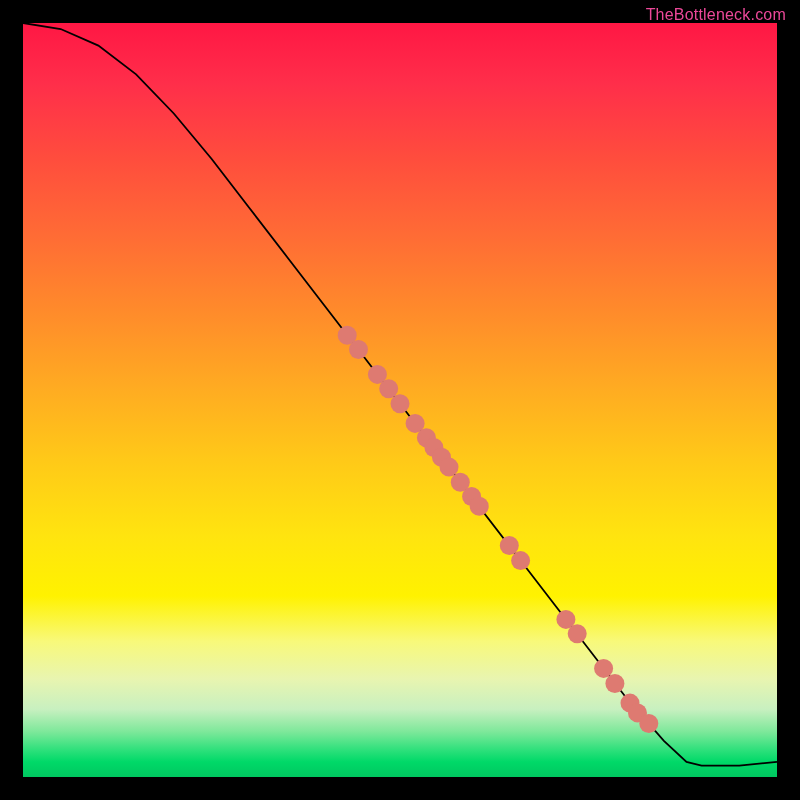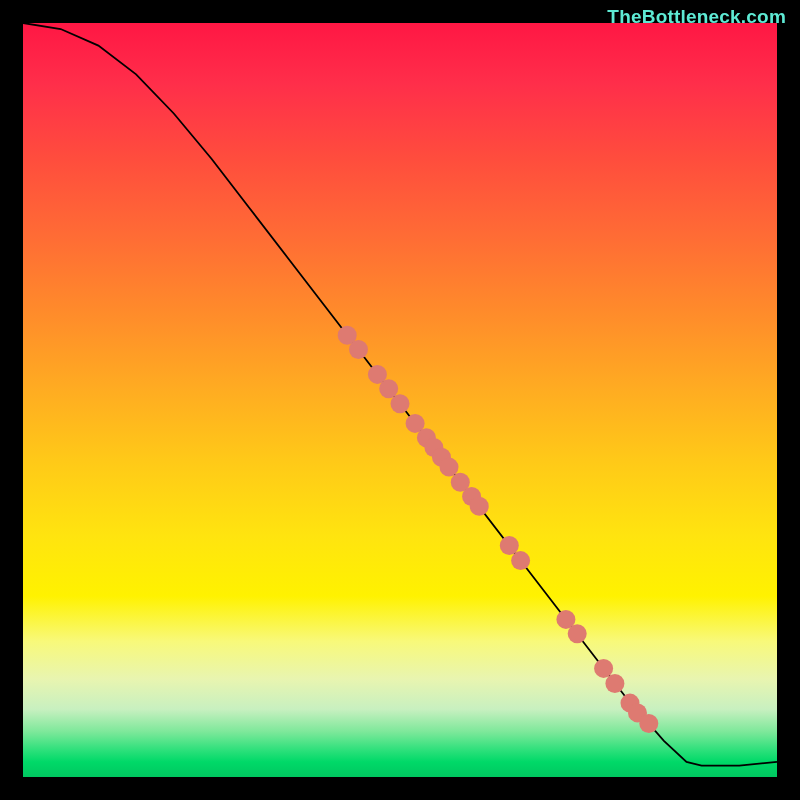--- a/index.html
+++ b/index.html
@@ -1,17 +1,17 @@
 <!DOCTYPE html>
 <html><head>
 <meta charset="utf-8">
 <style>
   * { margin: 0; padding: 0; box-sizing: border-box; }
   body { width: 800px; height: 800px; background: #000; position: relative; font-family: Arial, sans-serif; }
-  .attribution { position: absolute; top: 6px; right: 14px; color: #5eead4; font-size: 19px; font-weight: bold; letter-spacing: 0.2px; z-index: 10; }
+  .attribution { position: absolute; top: 6px; right: 14px; color: #ec4899; font-size: 16px; font-weight: normal; letter-spacing: 0.2px; z-index: 10; }
   .plot-area { position: absolute; left: 23px; top: 23px; width: 754px; height: 754px; overflow: hidden; }
   .gradient-bg { position: absolute; inset: 0; background: linear-gradient(to bottom,
     #ff1744 0%,
     #ff2e4a 8%,
     #ff4d3d 18%,
     #ff6b35 28%,
     #ff8a2b 38%,
     #ffaa22 48%,
     #ffc918 58%,
     #ffe40f 68%,

